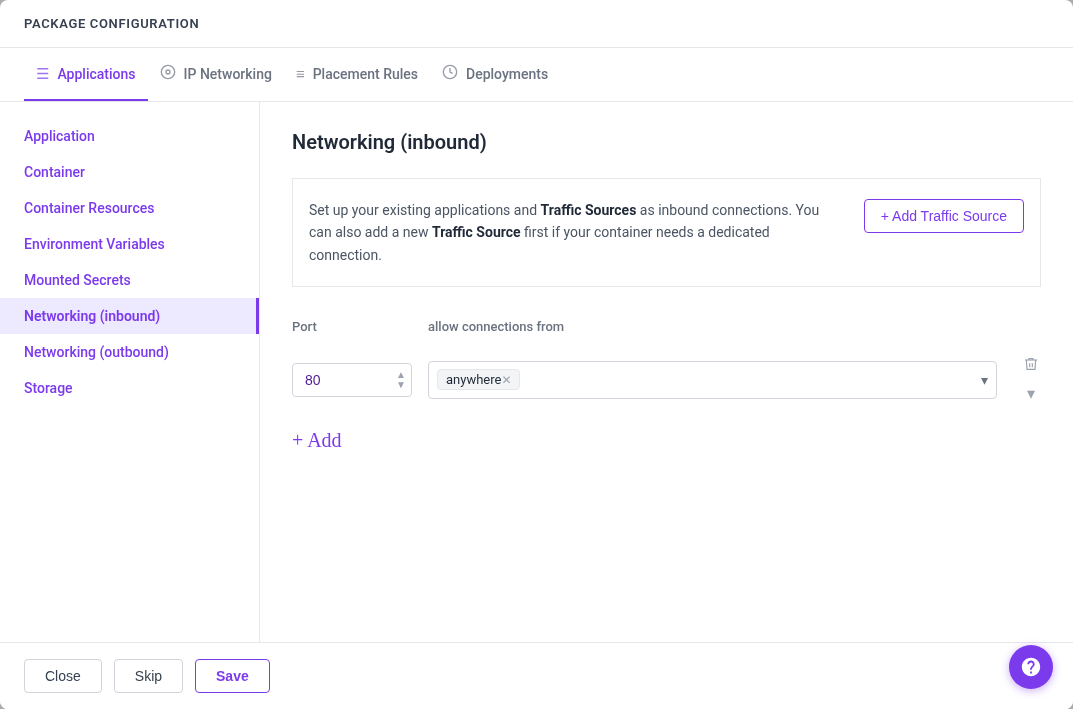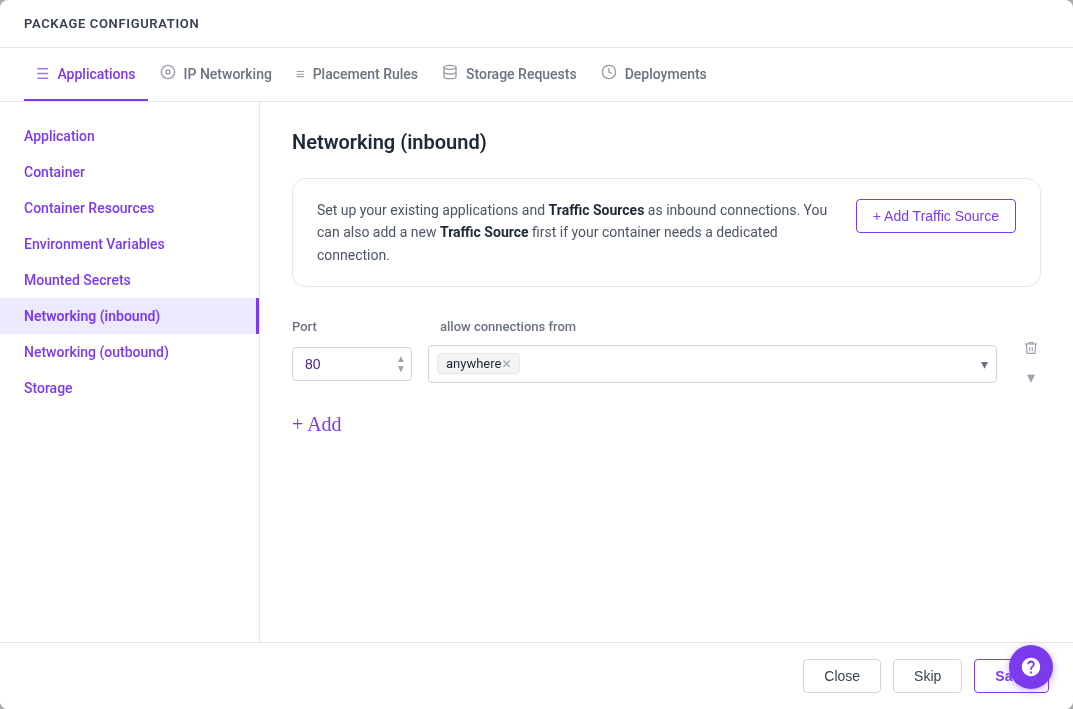--- a/index.html
+++ b/index.html
@@ -95,22 +95,22 @@
       background: #fff;
     }
     .section-title {
       font-size: 20px;
       font-weight: 600;
       color: #1f2937;
       margin-bottom: 24px;
     }
     .info-box {
       border: 1px solid #e5e7eb;
-      border-radius: 14px;
-      padding: 20px 24px;
+      border-radius: 0;
+      padding: 20px 16px;
       display: flex;
       align-items: flex-start;
       gap: 24px;
       margin-bottom: 32px;
     }
     .info-text {
       font-size: 14px;
       color: #4b5563;
       line-height: 1.6;
       flex: 1;
@@ -131,22 +131,22 @@
       font-size: 14px;
       font-weight: 500;
       cursor: pointer;
       white-space: nowrap;
     }
     .field-row {
       margin-bottom: 16px;
     }
     .field-labels {
       display: flex;
-      gap: 28px;
-      margin-bottom: 4px;
+      gap: 16px;
+      margin-bottom: 20px;
       justify-content: space-between;
     }
     .field-label {
       font-size: 13px;
       color: #6b7280;
       font-weight: 500;
     }
     .port-label {
       width: 120px;
     }
@@ -250,21 +250,20 @@
       border: none;
       cursor: pointer;
       font-size: 20px;
       font-weight: 500;
       padding: 8px 0;
       font-family: Liberation Serif, serif;
     }
     .modal-footer {
       display: flex;
       align-items: center;
-      justify-content: flex-end;
       padding: 16px 24px;
       border-top: 1px solid #e5e7eb;
       gap: 12px;
       background: #fff;
     }
     .btn-close {
       padding: 8px 20px;
       border: 1px solid #d1d5db;
       border-radius: 4px;
       background: #fff;
@@ -331,30 +330,20 @@
           <svg width="16" height="16" viewBox="0 0 24 24" fill="none" stroke="currentColor" stroke-width="2">
             <circle cx="12" cy="12" r="10"></circle>
               <circle cx="12" cy="12" r="3"></circle>
           </svg>
         </span>
         <span>IP Networking</span>
       </div>
       <div class="tab">
         <span class="tab-icon">≡</span>
         <span>Placement Rules</span>
-      </div>
-      <div class="tab">
-        <span class="tab-icon">
-          <svg width="16" height="16" viewBox="0 0 24 24" fill="none" stroke="currentColor" stroke-width="2">
-            <ellipse cx="12" cy="5" rx="9" ry="3"></ellipse>
-            <path d="M21 12c0 1.66-4 3-9 3s-9-1.34-9-3"></path>
-            <path d="M3 5v14c0 1.66 4 3 9 3s9-1.34 9-3V5"></path>
-          </svg>
-        </span>
-        <span>Storage Requests</span>
       </div>
       <div class="tab">
         <span class="tab-icon">
           <svg width="16" height="16" viewBox="0 0 24 24" fill="none" stroke="currentColor" stroke-width="2">
             <circle cx="12" cy="12" r="10"></circle>
             <polyline points="12 6 12 12 16 14"></polyline>
           </svg>
         </span>
         <span>Deployments</span>
       </div>

